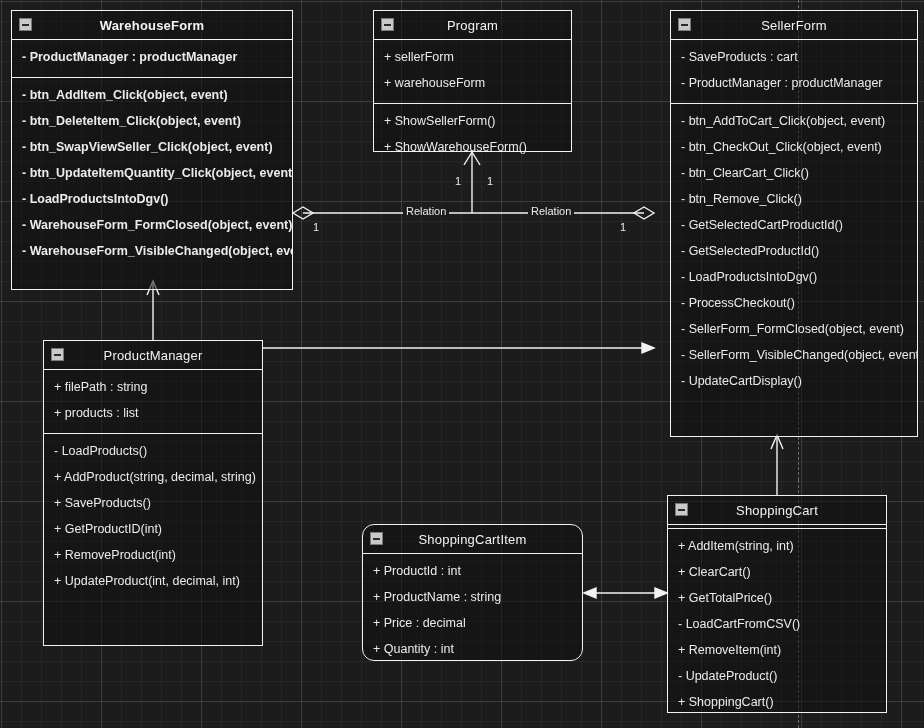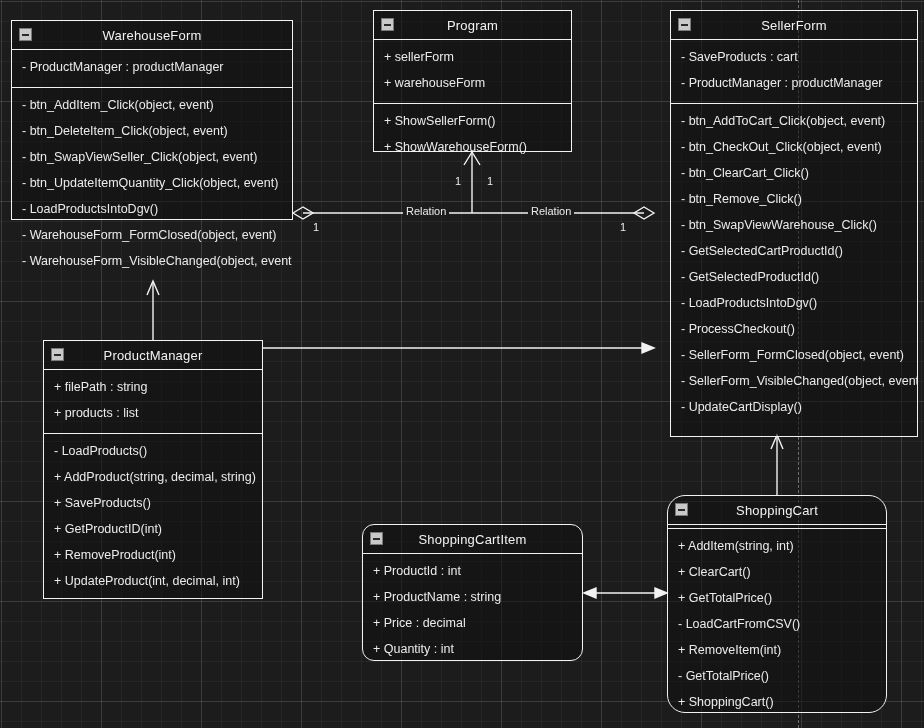--- a/index.html
+++ b/index.html
@@ -143,21 +143,21 @@
     </g>
   </svg>
 
   <div class="edge-label" style="left:389px; top:205px;">Relation</div>
   <div class="edge-label" style="left:514px; top:205px;">Relation</div>
   <div class="mult-label" style="left:313px; top:221px;">1</div>
   <div class="mult-label" style="left:455px; top:175px;">1</div>
   <div class="mult-label" style="left:487px; top:175px;">1</div>
   <div class="mult-label" style="left:620px; top:221px;">1</div>
 
-  <div class="uml-class" style="left:11px; top:20px; width:282px; height:200px;">
+  <div class="uml-class" style="left:11px; top:10px; width:282px; height:280px;font-weight:bold;">
     <div class="uml-header">
       <span class="collapse-icon">
           <i></i>
         </span>
       <span class="uml-title">WarehouseForm</span>
     </div>
     <div class="uml-compartment pad-top pad-bot">
       <div class="uml-row">- ProductManager : productManager</div>
     </div>
     <div class="uml-compartment pad-top">
@@ -197,32 +197,31 @@
     </div>
     <div class="uml-compartment pad-top pad-bot">
       <div class="uml-row">- SaveProducts : cart</div>
       <div class="uml-row">- ProductManager : productManager</div>
     </div>
     <div class="uml-compartment pad-top">
       <div class="uml-row">- btn_AddToCart_Click(object, event)</div>
       <div class="uml-row">- btn_CheckOut_Click(object, event)</div>
       <div class="uml-row">- btn_ClearCart_Click()</div>
       <div class="uml-row">- btn_Remove_Click()</div>
-      <div class="uml-row">- btn_SwapViewWarehouse_Click()</div>
       <div class="uml-row">- GetSelectedCartProductId()</div>
       <div class="uml-row">- GetSelectedProductId()</div>
       <div class="uml-row">- LoadProductsIntoDgv()</div>
       <div class="uml-row">- ProcessCheckout()</div>
       <div class="uml-row">- SellerForm_FormClosed(object, event)</div>
       <div class="uml-row">- SellerForm_VisibleChanged(object, event)</div>
       <div class="uml-row">- UpdateCartDisplay()</div>
     </div>
   </div>
 
-  <div class="uml-class" style="left:43px; top:340px; width:220px; height:259px;">
+  <div class="uml-class" style="left:43px; top:340px; width:220px; height:306px;">
     <div class="uml-header">
       <span class="collapse-icon">
           <i></i>
         </span>
       <span class="uml-title">ProductManager</span>
     </div>
     <div class="uml-compartment pad-top pad-bot">
       <div class="uml-row">+ filePath : string</div>
       <div class="uml-row">+ products : list</div>
     </div>
@@ -244,32 +243,32 @@
       <span class="uml-title">ShoppingCartItem</span>
     </div>
     <div class="uml-compartment pad-top">
       <div class="uml-row">+ ProductId : int</div>
       <div class="uml-row">+ ProductName : string</div>
       <div class="uml-row">+ Price : decimal</div>
       <div class="uml-row">+ Quantity : int</div>
     </div>
   </div>
 
-  <div class="uml-class" style="left:667px; top:495px; width:220px; height:218px;border-radius:18px;">
+  <div class="uml-class" style="left:667px; top:495px; width:220px; height:218px;">
     <div class="uml-header">
       <span class="collapse-icon">
           <i></i>
         </span>
       <span class="uml-title">ShoppingCart</span>
     </div>
     <div class="uml-compartment" style="height:4px;"></div>
     <div class="uml-compartment pad-top">
       <div class="uml-row">+ AddItem(string, int)</div>
       <div class="uml-row">+ ClearCart()</div>
       <div class="uml-row">+ GetTotalPrice()</div>
       <div class="uml-row">- LoadCartFromCSV()</div>
       <div class="uml-row">+ RemoveItem(int)</div>
-      <div class="uml-row">- GetTotalPrice()</div>
+      <div class="uml-row">- UpdateProduct()</div>
       <div class="uml-row">+ ShoppingCart()</div>
     </div>
   </div>
 
 </div>
 
 </body></html>

